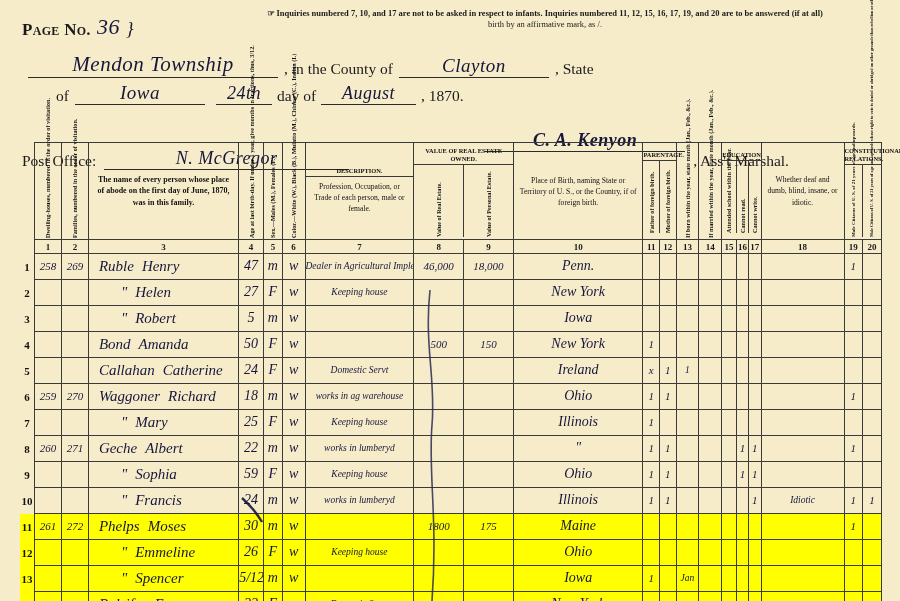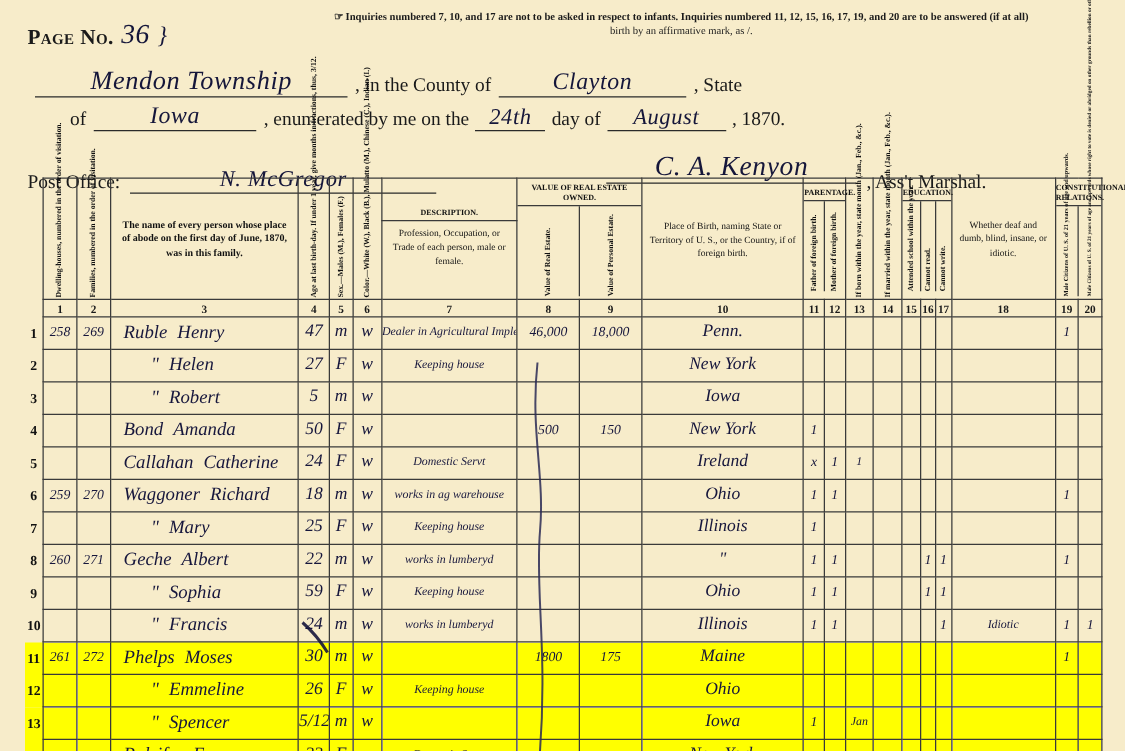--- a/index.html
+++ b/index.html
@@ -225,32 +225,31 @@
     <div class="row-sched">
       <span class="ul hand" style="width:250px;font-size:21px;margin:0 6px;">Mendon Township</span>
       <span>, in the County of</span>
       <span class="ul hand" style="width:150px;font-size:19px;margin:0 6px;">Clayton</span>
       <span>, State</span>
     </div>
 
     <div class="row-state">
       <span>of</span>
       <span class="ul hand" style="width:130px;font-size:19px;margin:0 6px;">Iowa</span>
-      <span>, enumerated by me on the</span>
       <span class="ul hand" style="width:56px;font-size:18px;margin:0 5px;">24th</span>
       <span>day of</span>
       <span class="ul hand" style="width:95px;font-size:18px;margin:0 5px;">August</span>
       <span>, 1870.</span>
     </div>
 
     <div class="row-post">
       <span>Post Office:</span>
       <span class="ul hand" style="width:245px;font-size:18px;margin:0 8px;font-style:italic;">N. McGregor</span>
       <span style="width:120px;display:inline-block;"></span>
-      <span class="ul hand" style="width:200px;font-size:22px;margin:8px 8px;">C. A. Kenyon</span>
+      <span class="ul hand" style="width:200px;font-size:18px;margin:18px 8px;font-weight:bold;">C. A. Kenyon</span>
       <span>, Ass't Marshal.</span>
     </div>
   </div>
 
   <table class="census">
     <colgroup>
       <col style="width:14px">
       <col style="width:26px">
         <col style="width:26px">
       <col style="width:145px">

